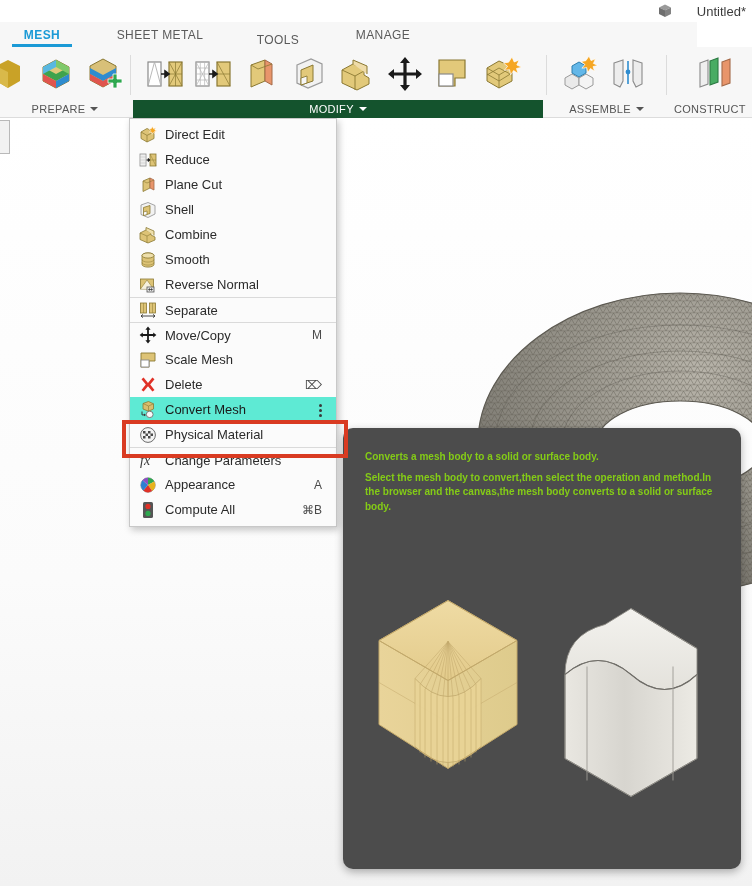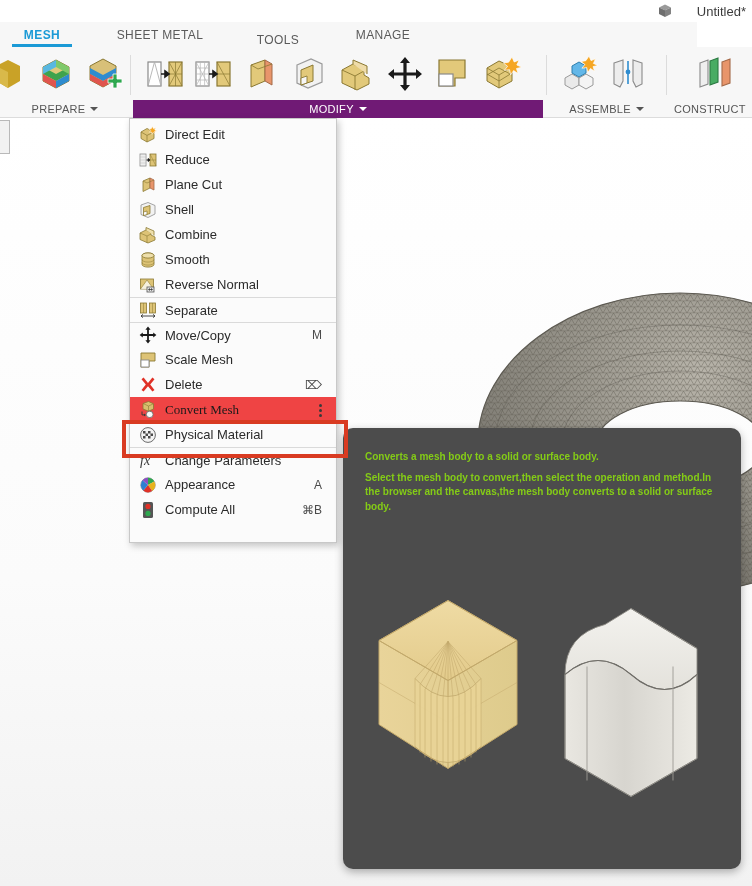--- a/index.html
+++ b/index.html
@@ -54,52 +54,52 @@
   .panel { position: absolute; top: 0; height: 71px; }
   .panel .icons {
     position: absolute; left: 0; top: 0; height: 53px;
     display: flex; align-items: center; gap: 8px; padding: 0 6px;
   }
   .panel .foot {
     position: absolute; left: 0; right: 0; bottom: 0; height: 18px;
     display: flex; align-items: center; justify-content: center;
     font-size: 11px; color: #555; letter-spacing: .3px;
   }
-  .panel.modify .foot { background: #701a75; color: #fff; }
+  .panel.modify .foot { background: #14532d; color: #fff; }
   .caret-d { display:inline-block; width:0;height:0;margin-left:5px;
     border-left:4px solid transparent;border-right:4px solid transparent;
     border-top:4px solid currentColor; vertical-align: middle; }
   .vsep { position: absolute; top: 8px; width: 1px; height: 40px; background: #dcdcdc; }
   .ricon { width: 40px; height: 40px; display:block; }
 
   
   .left-sliver {
     position: absolute; left: -6px; top: 120px; width: 16px; height: 34px;
     background: #f2f2f2; border: 1px solid #b9b9b9; border-left: none;
   }
 
   
   .menu {
     position: absolute; left: 129px; top: 118px; width: 208px;
     background: #fbfbfb; border: 1px solid #c8c8c8;
     box-shadow: 2px 3px 7px rgba(0,0,0,.22);
-    padding: 3px 0 20px 0;
+    padding: 3px 0 4px 0;
   }
   .mi {
     position: relative; height: 25px; display: flex; align-items: center;
     padding: 0 8px 0 9px; cursor: default;
   }
   .mi .mi-icon { width: 18px; height: 18px; flex: 0 0 18px; margin-right: 8px; display:block; }
   .mi .mi-label { font-size: 13px; color: #2b2b2b; white-space: nowrap; }
   .mi .mi-key {
     margin-left: auto; font-size: 12px; color: #4a4a4a;
     padding-right: 6px; white-space: nowrap;
   }
   .mi.sep-top { border-top: 1px solid #dadada; }
-  .mi.selected { background: #ef4444; font-family: Liberation Serif, serif; }
+  .mi.selected { background: #5eead4; }
   .mi.selected .mi-label { color: #1a1a1a; }
   .kebab {
     margin-left: auto; width: 14px; height: 16px; position: relative;
   }
   .kebab i {
     position:absolute; left:5px; width:3px;height:3px;border-radius:50%;background:#3a3a3a;
   }
   .kebab i:nth-child(1){top:2px;} .kebab i:nth-child(2){top:7px;} .kebab i:nth-child(3){top:12px;}
 
   

